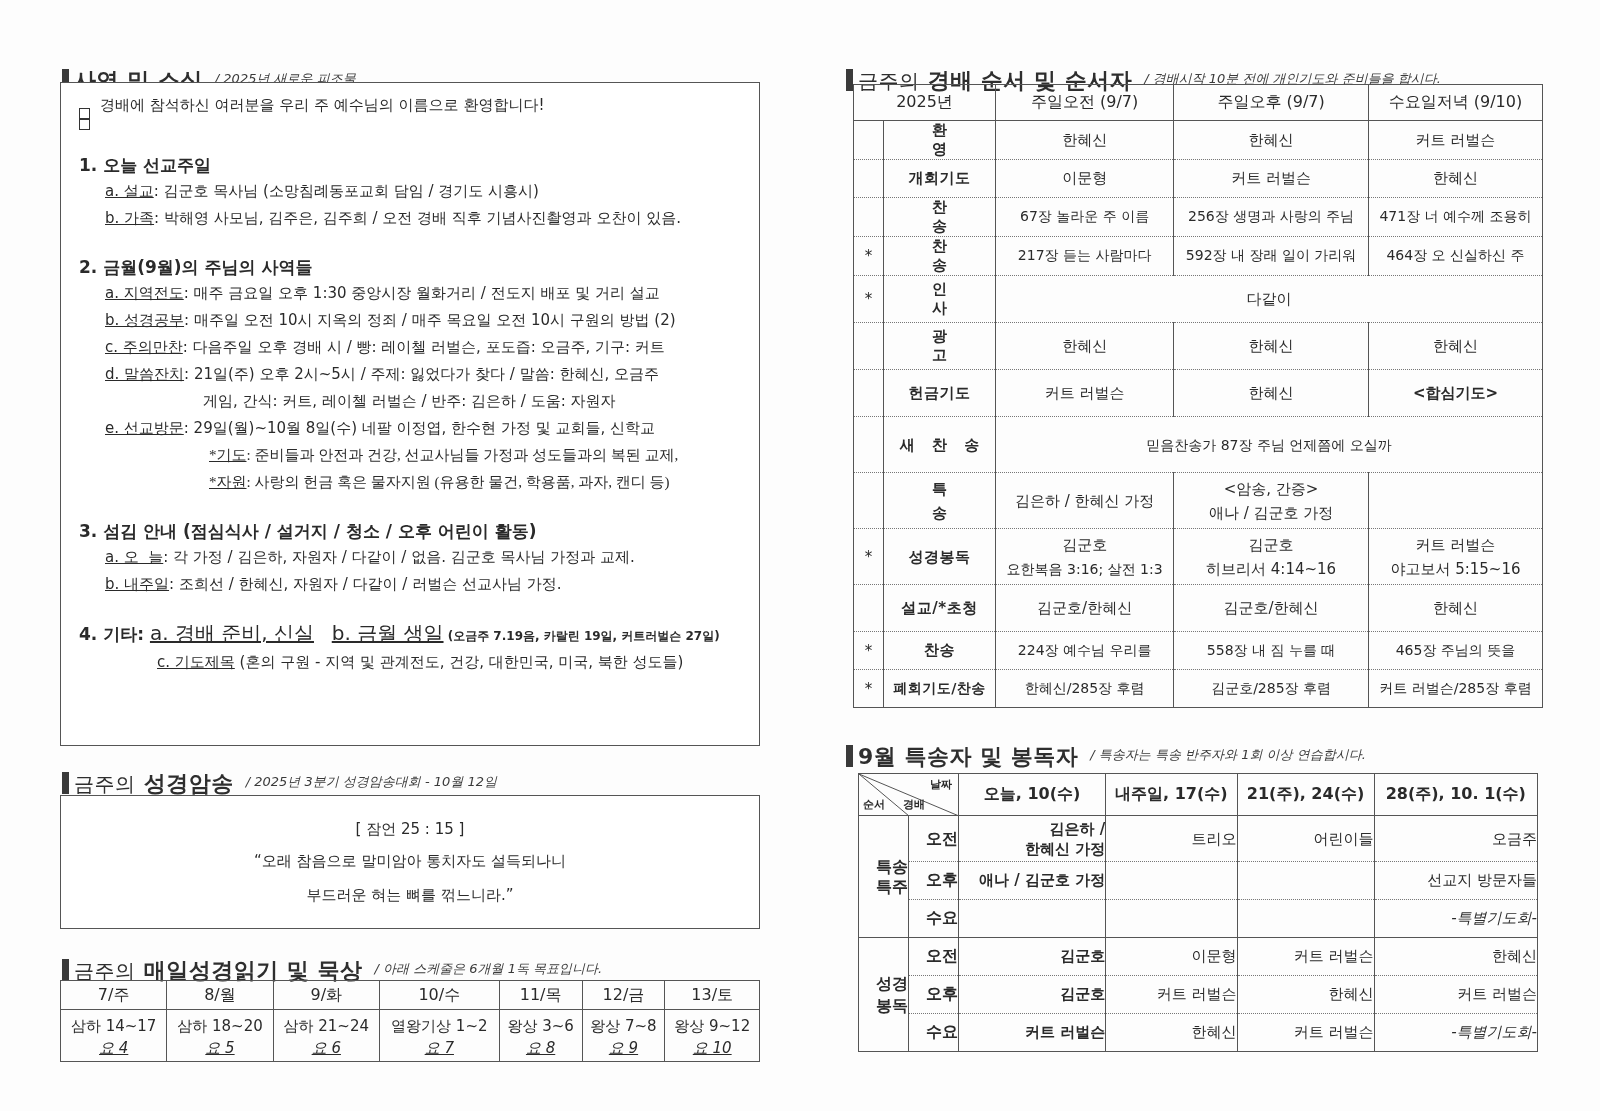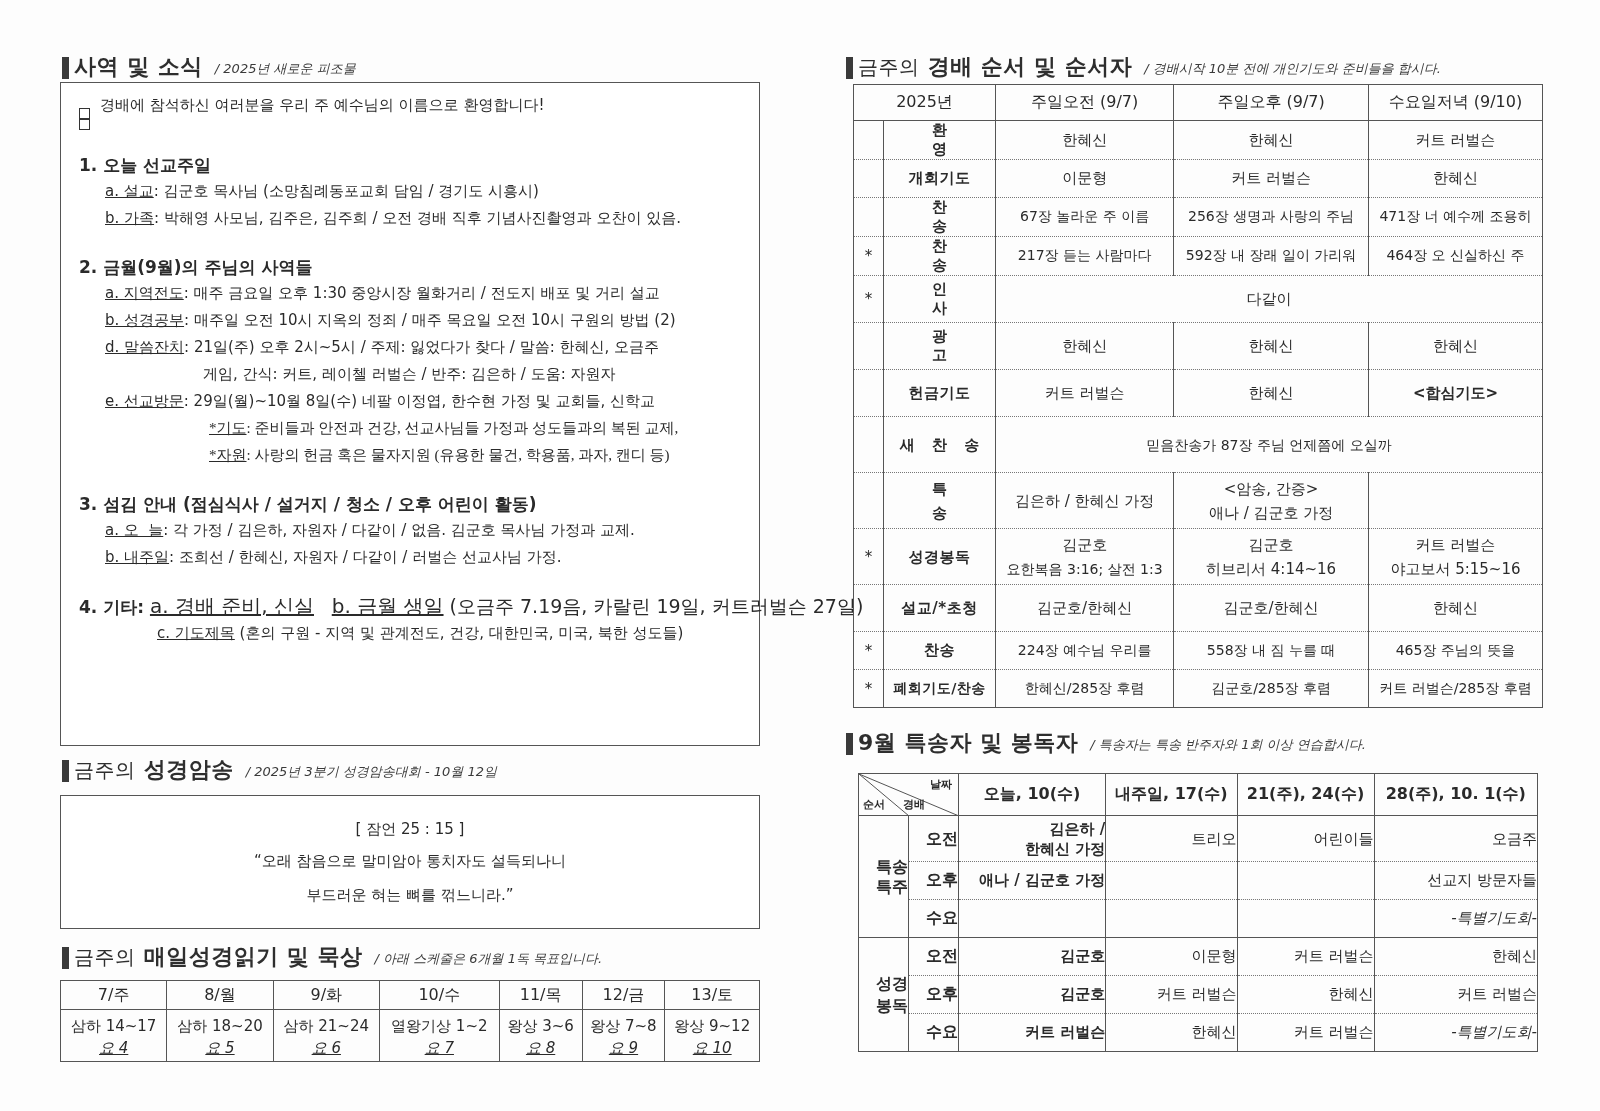--- a/index.html
+++ b/index.html
@@ -9,22 +9,23 @@
     font-family: "DejaVu Sans", "Liberation Sans", sans-serif;
     color: #2a2a2a;
     overflow: hidden;
   }
   .page { position: absolute; top: 0; left: 0; width: 1600px; height: 1111px; background: #fdfdfd; }
 
   
   .sec-head {
     position: absolute;
     display: flex;
-    align-items: flex-end;
+    align-items: center;
     white-space: nowrap;
+    margin-top: 14px;
   }
   .sec-head .bar {
     display: inline-block; width: 7px; height: 22px; background: #3a3a3a; margin-right: 5px; margin-bottom: 3px;
   }
   .sec-head .title { font-size: 22px; font-weight: bold; color: #2e2e2e; letter-spacing: 0.5px; }
   .sec-head .title .light { font-weight: normal; font-size: 20px; }
   .sec-head .sub {
     font-size: 13px; font-style: italic; color: #3a3a3a; margin-left: 12px; margin-bottom: 4px;
   }
 
@@ -33,21 +34,21 @@
   .news { left: 60px; top: 82px; width: 700px; height: 664px; padding: 8px 18px; }
   .news .welcome { font-size: 15px; line-height: 28px; display: flex; align-items: flex-end; }
   .news .welcome .sq { display: inline-block; width: 11px; height: 11px; border: 1.5px solid #333; margin-right: 10px; }
   .news .h { font-size: 17px; font-weight: bold; margin-top: 22px; line-height: 26px; }
   .news .line { font-size: 15px; line-height: 27px; padding-left: 26px; white-space: nowrap; }
   .news .line .lab { text-decoration: underline; }
   .news .cont { padding-left: 124px; }
   .news .sub1 { padding-left: 130px; font-family: Liberation Serif, serif; }
   .news .sub2 { padding-left: 178px; }
   .news .h .lab { text-decoration: underline; font-weight: normal; font-size: 20px; text-align: center; }
-  .news .h .rest { font-weight: normal; font-size: 19px; }
+  .news .h .rest { font-weight: bold; font-size: 12px; }
 
   .memory { left: 60px; top: 795px; width: 700px; height: 134px; text-align: center; padding-top: 18px; }
   .memory .ref { font-size: 15px; line-height: 30px; }
   .memory .verse { font-size: 15px; line-height: 34px; }
 
   table { border-collapse: collapse; }
   .reading { position: absolute; left: 60px; top: 980px; width: 700px; }
   .reading td, .reading th {
     border: 1.3px solid #555; text-align: center; font-size: 15px; font-weight: normal;
   }
@@ -113,20 +114,21 @@
       <span class="sq"></span>
     </div>
 
     <div class="h">1. 오늘 선교주일</div>
     <div class="line"><span class="lab">a. 설교</span><span>: 김군호 목사님 (소망침례동포교회 담임 / 경기도 시흥시)</span></div>
     <div class="line"><span class="lab">b. 가족</span><span>: 박해영 사모님, 김주은, 김주희 / 오전 경배 직후 기념사진촬영과 오찬이 있음.</span></div>
 
     <div class="h">2. 금월(9월)의 주님의 사역들</div>
     <div class="line"><span class="lab">a. 지역전도</span><span>: 매주 금요일 오후 1:30 중앙시장 월화거리 / 전도지 배포 및 거리 설교</span></div>
     <div class="line"><span class="lab">b. 성경공부</span><span>: 매주일 오전 10시 지옥의 정죄 / 매주 목요일 오전 10시 구원의 방법 (2)</span></div>
+    <div class="line"><span class="lab">c. 주의만찬</span><span>: 다음주일 오후 경배 시 / 빵: 레이첼 러벌슨, 포도즙: 오금주, 기구: 커트</span></div>
     <div class="line"><span class="lab">d. 말씀잔치</span><span>: 21일(주) 오후 2시~5시 / 주제: 잃었다가 찾다 / 말씀: 한혜신, 오금주</span></div>
     <div class="line cont">게임, 간식: 커트, 레이첼 러벌슨 / 반주: 김은하 / 도움: 자원자</div>
     <div class="line"><span class="lab">e. 선교방문</span><span>: 29일(월)~10월 8일(수) 네팔 이정엽, 한수현 가정 및 교회들, 신학교</span></div>
     <div class="line sub1"><span class="lab">*기도</span><span>: 준비들과 안전과 건강, 선교사님들 가정과 성도들과의 복된 교제,</span></div>
     <div class="line sub1"><span class="lab">*자원</span><span>: 사랑의 헌금 혹은 물자지원 (유용한 물건, 학용품, 과자, 캔디 등)</span></div>
 
     <div class="h">3. 섬김 안내 (점심식사 / 설거지 / 청소 / 오후 어린이 활동)</div>
     <div class="line"><span class="lab" style="white-space:pre">a. 오  늘</span><span>: 각 가정 / 김은하, 자원자 / 다같이 / 없음. 김군호 목사님 가정과 교제.</span></div>
     <div class="line"><span class="lab">b. 내주일</span><span>: 조희선 / 한혜신, 자원자 / 다같이 / 러벌슨 선교사님 가정.</span></div>
 

